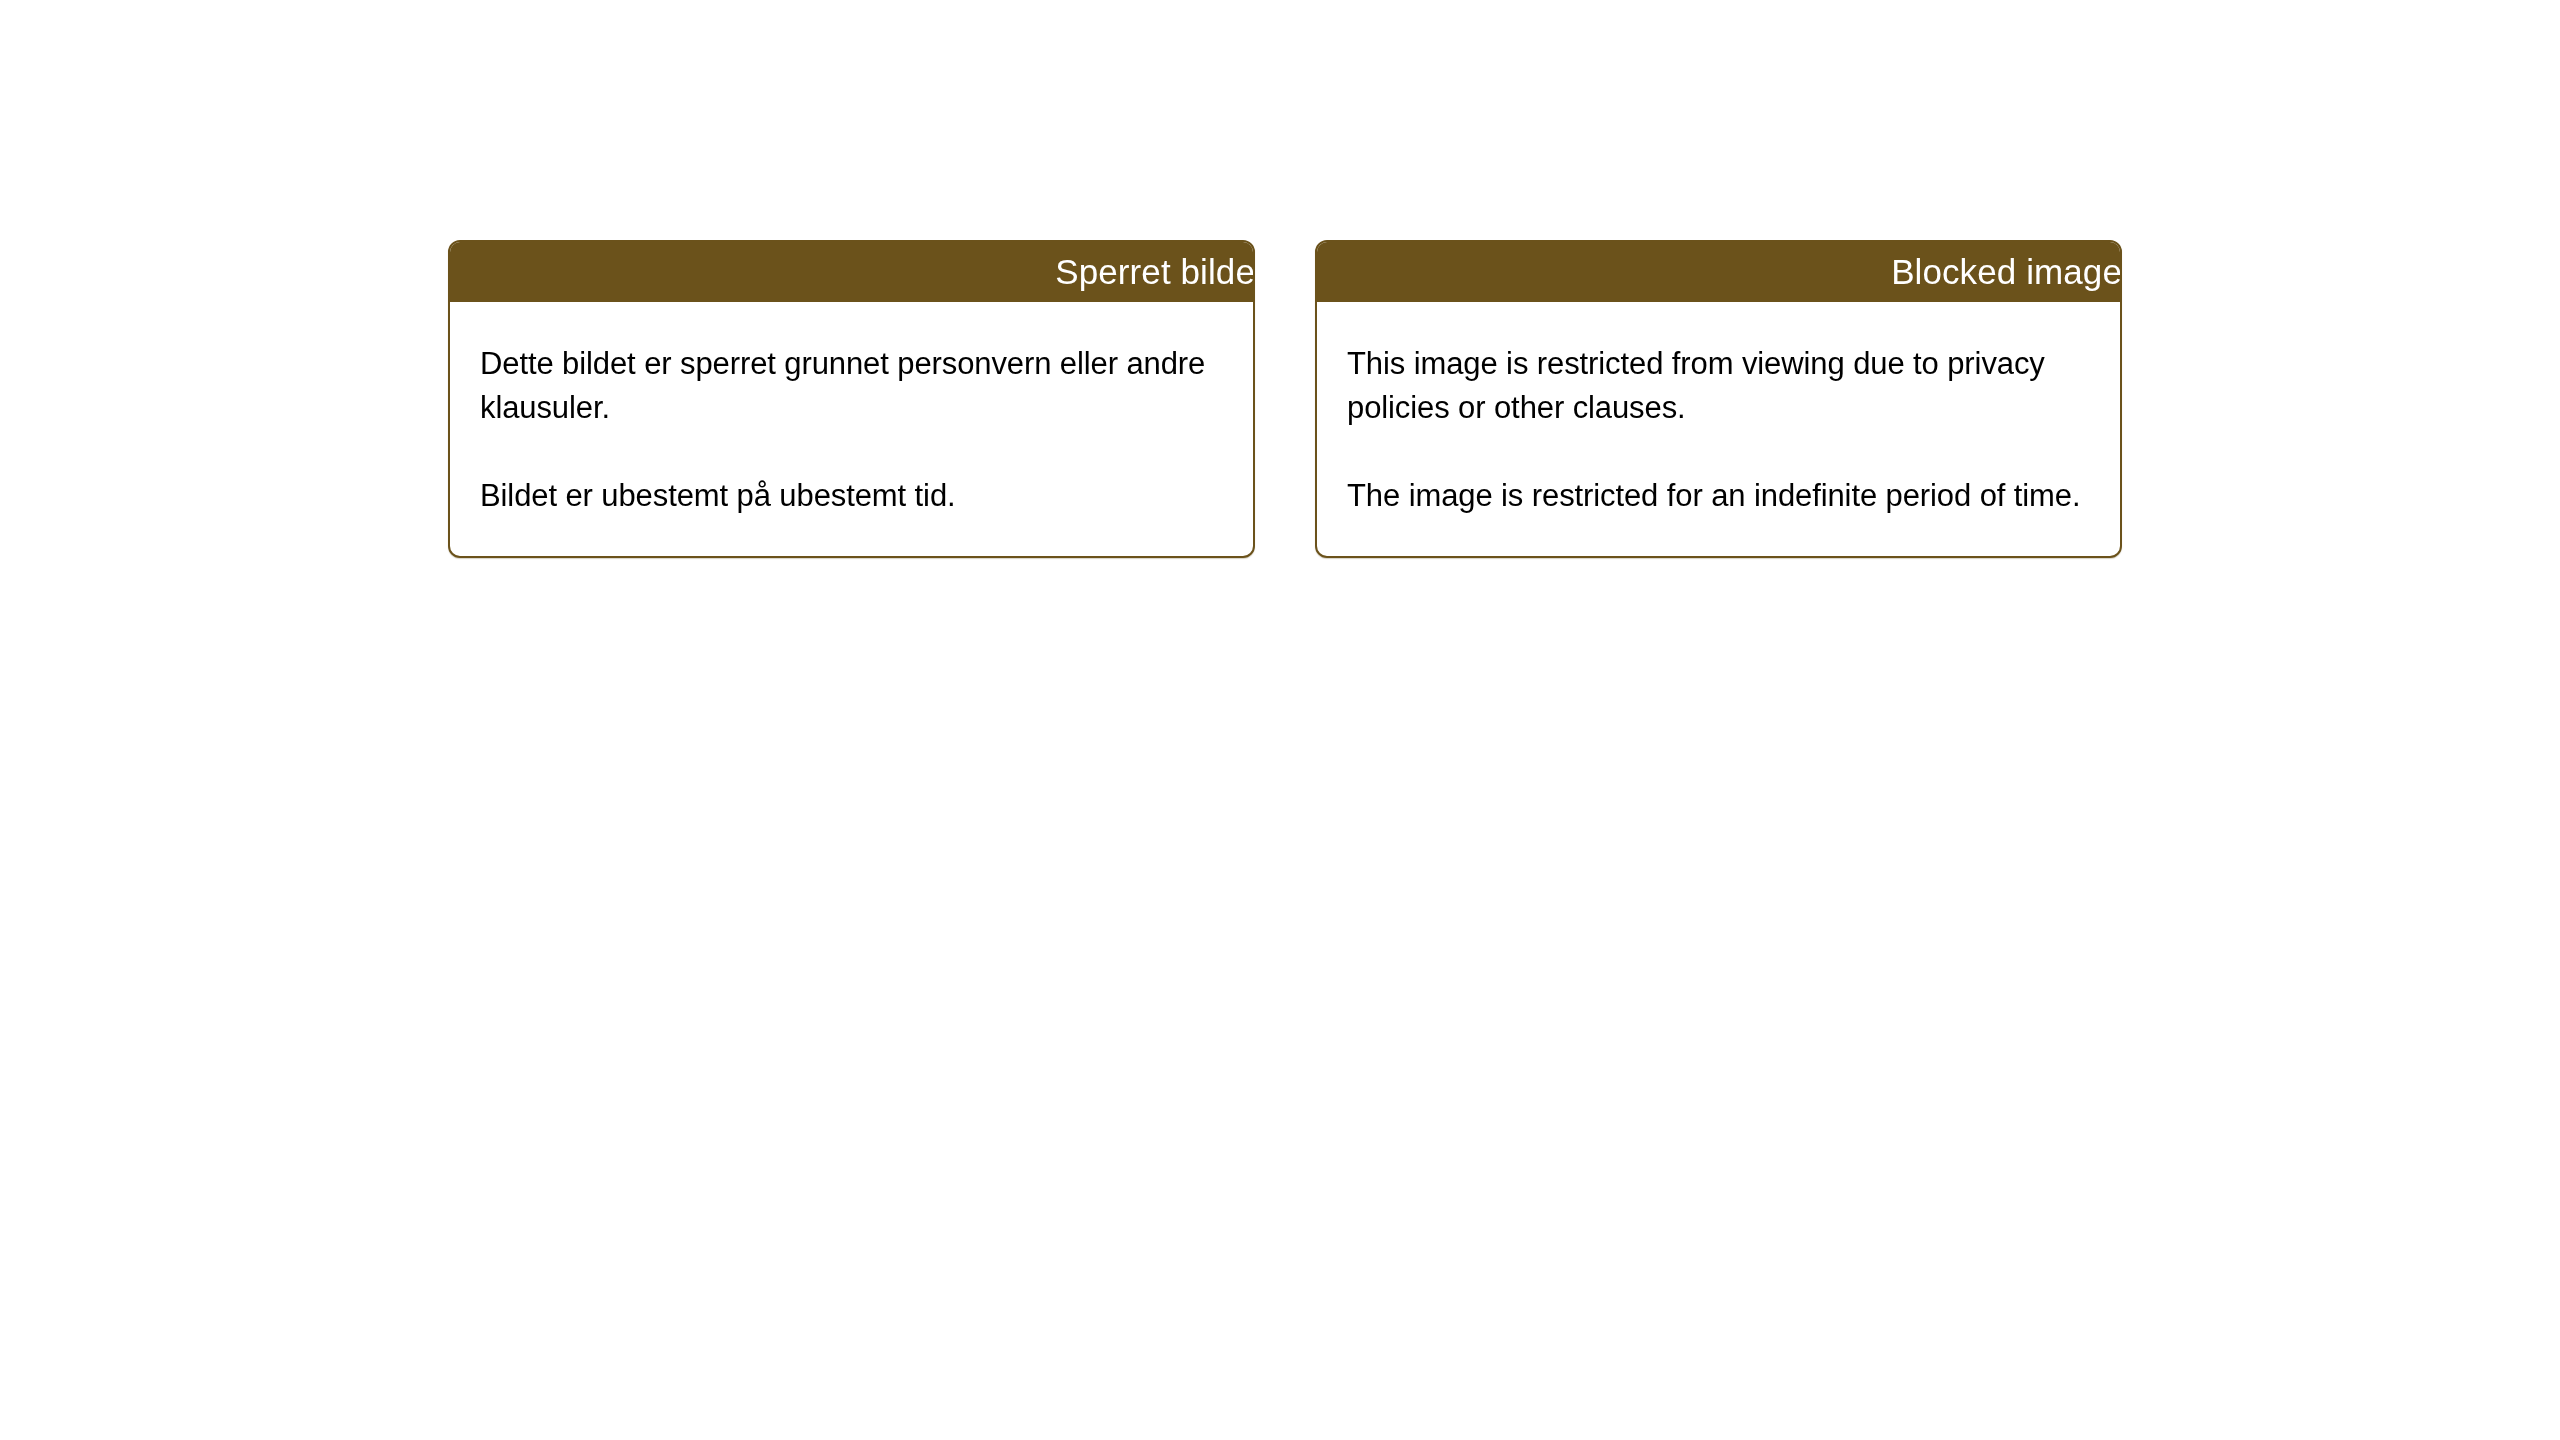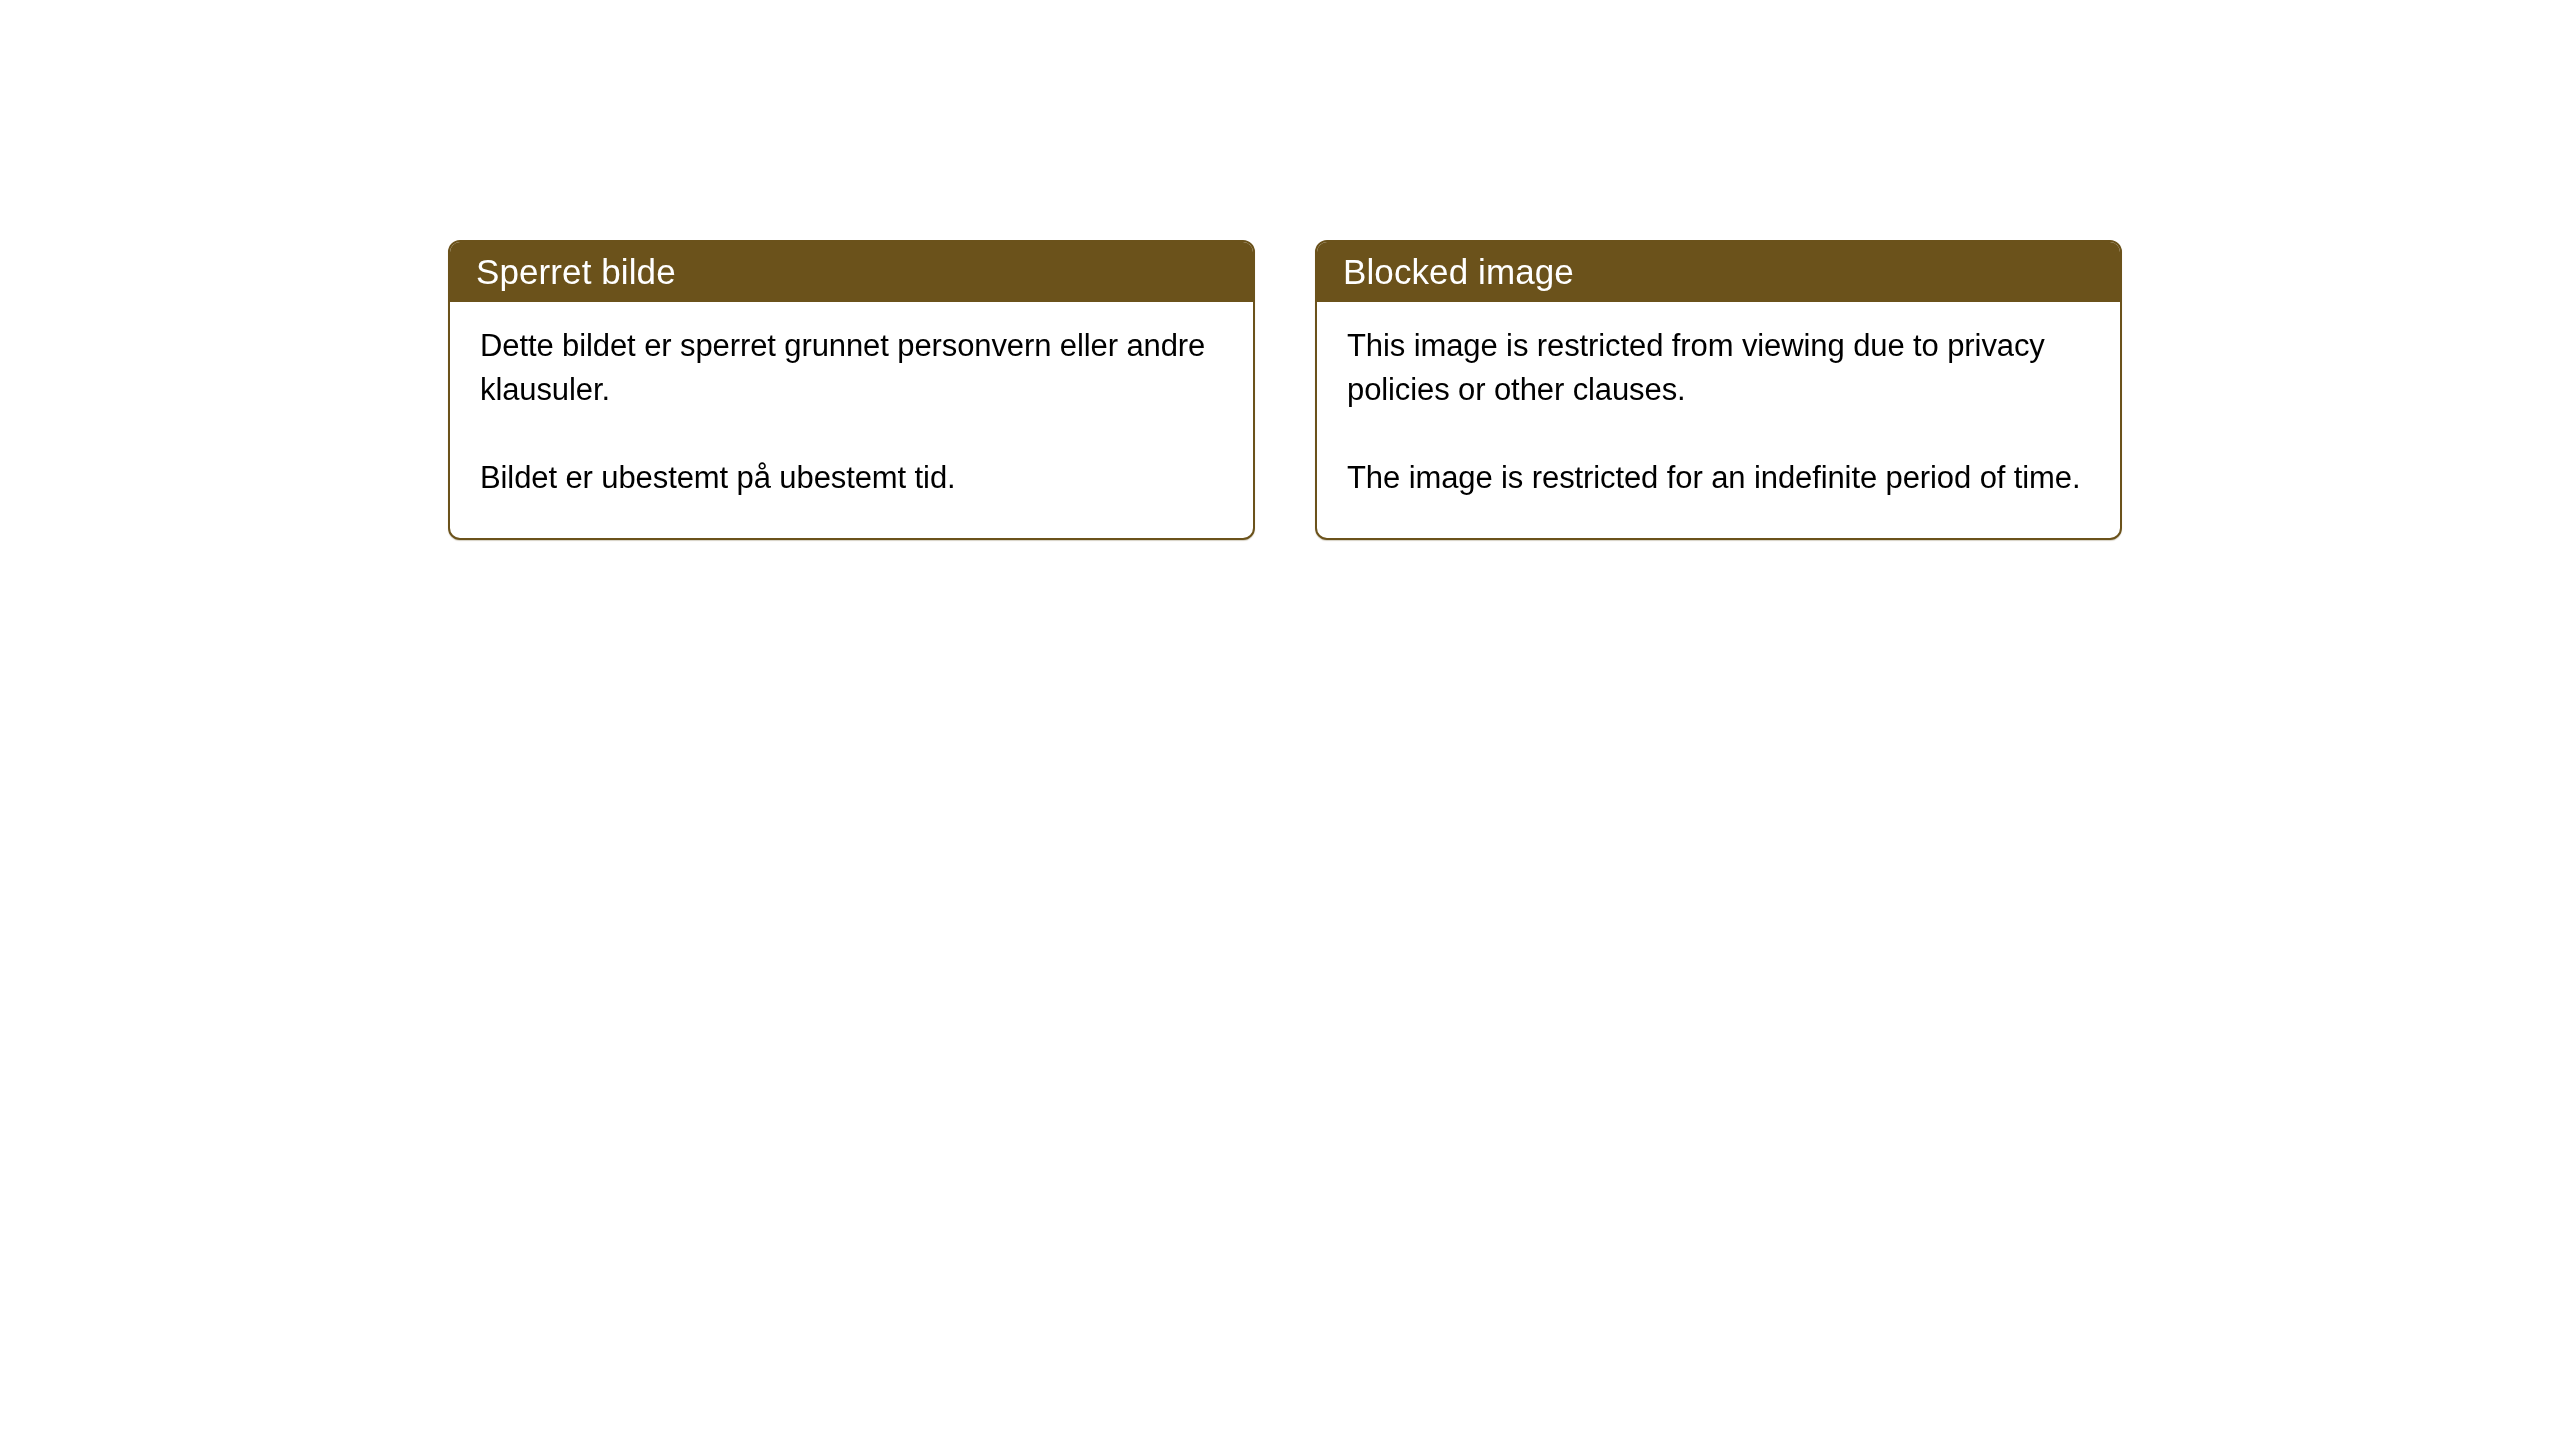--- a/index.html
+++ b/index.html
@@ -40,35 +40,37 @@
   .notice-card-header {
     background: #6B521B;
     height: 62px;
     display: flex;
     align-items: center;
     padding: 0 0 0 28px;
     box-sizing: border-box;
     margin: -2px -2px 0 -2px;
     border-top-left-radius: 11px;
     border-top-right-radius: 11px;
+    justify-content: flex-end;
   }
 
   .notice-card-title {
     color: #ffffff;
     font-size: 35px;
     font-weight: 400;
     line-height: 1;
     letter-spacing: 0.1px;
     white-space: nowrap;
   }
 
   .notice-card-body {
     padding: 22px 26px 38px 30px;
     box-sizing: border-box;
     min-height: 214px;
+    margin-top: 18px;
   }
 
   .notice-paragraph {
     color: #000000;
     font-size: 31px;
     line-height: 44px;
     font-weight: 400;
     margin: 0;
     letter-spacing: -0.1px;
   }

